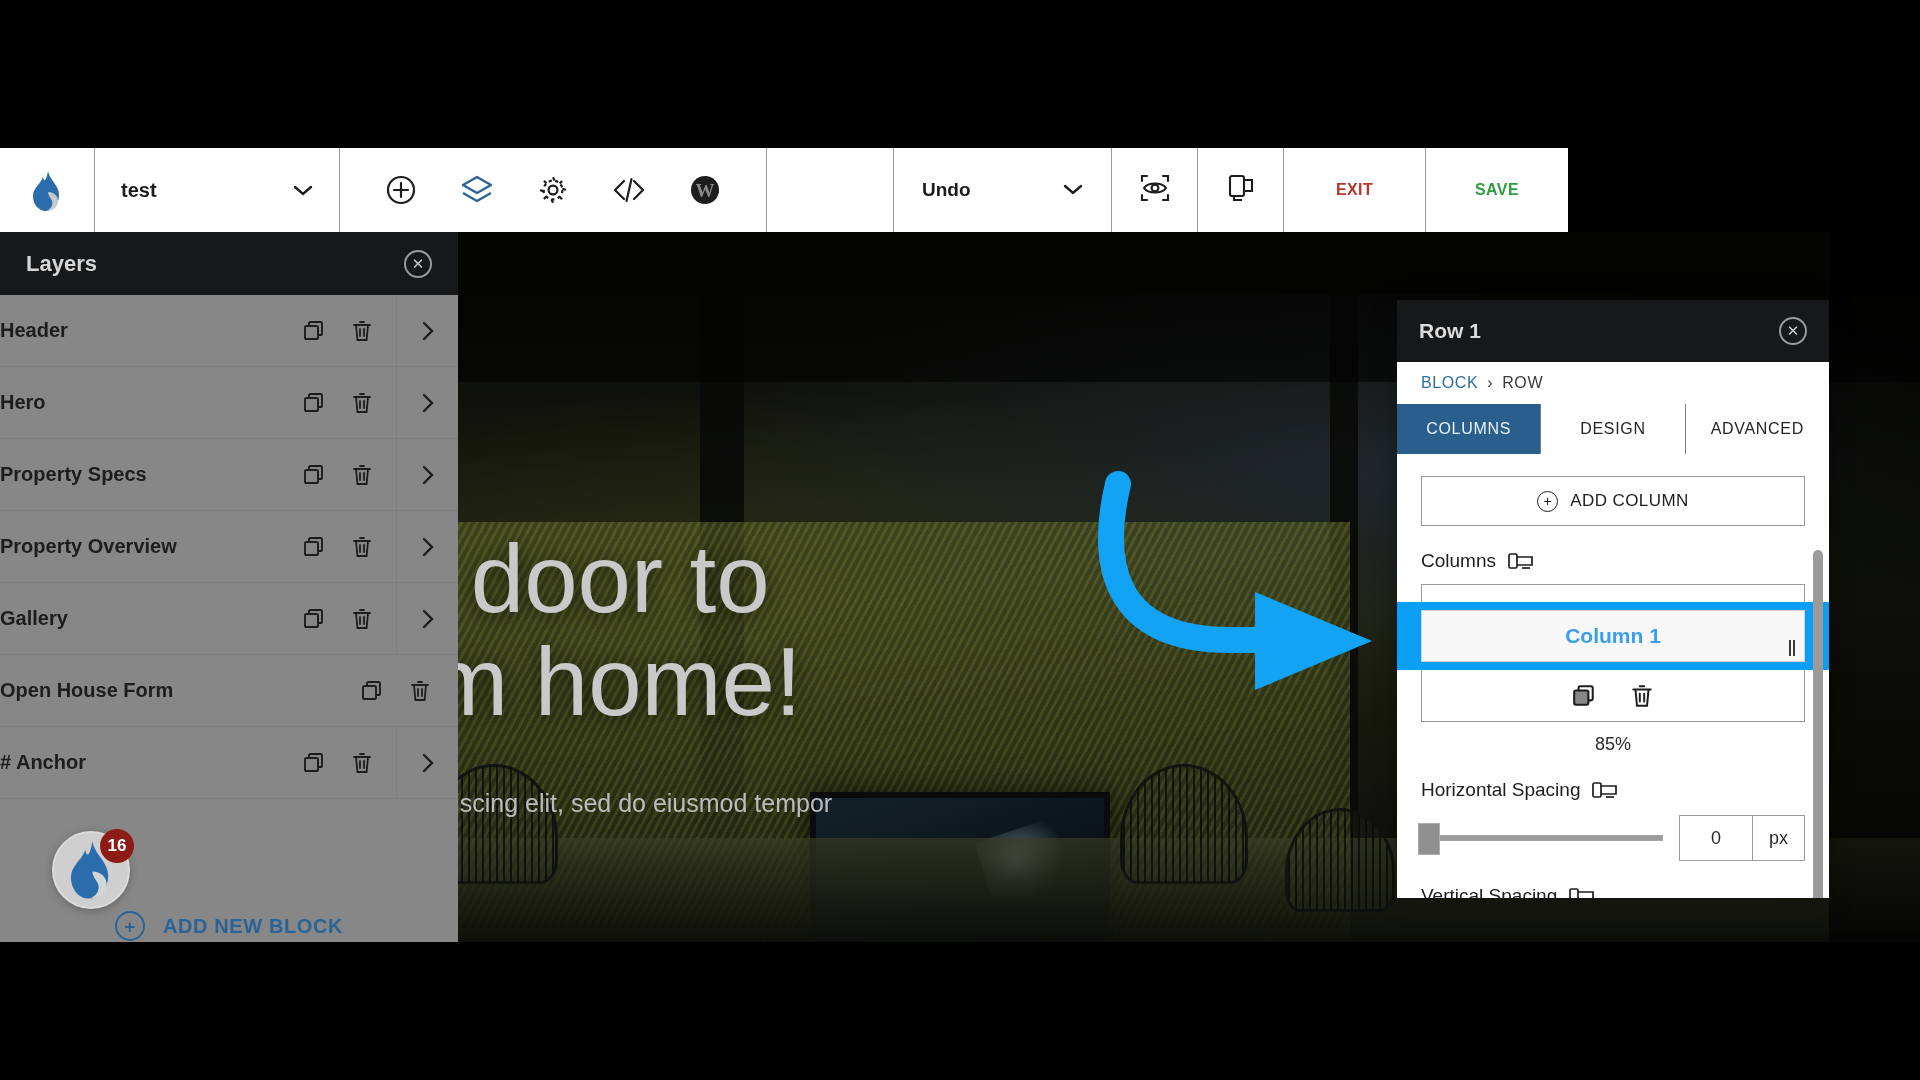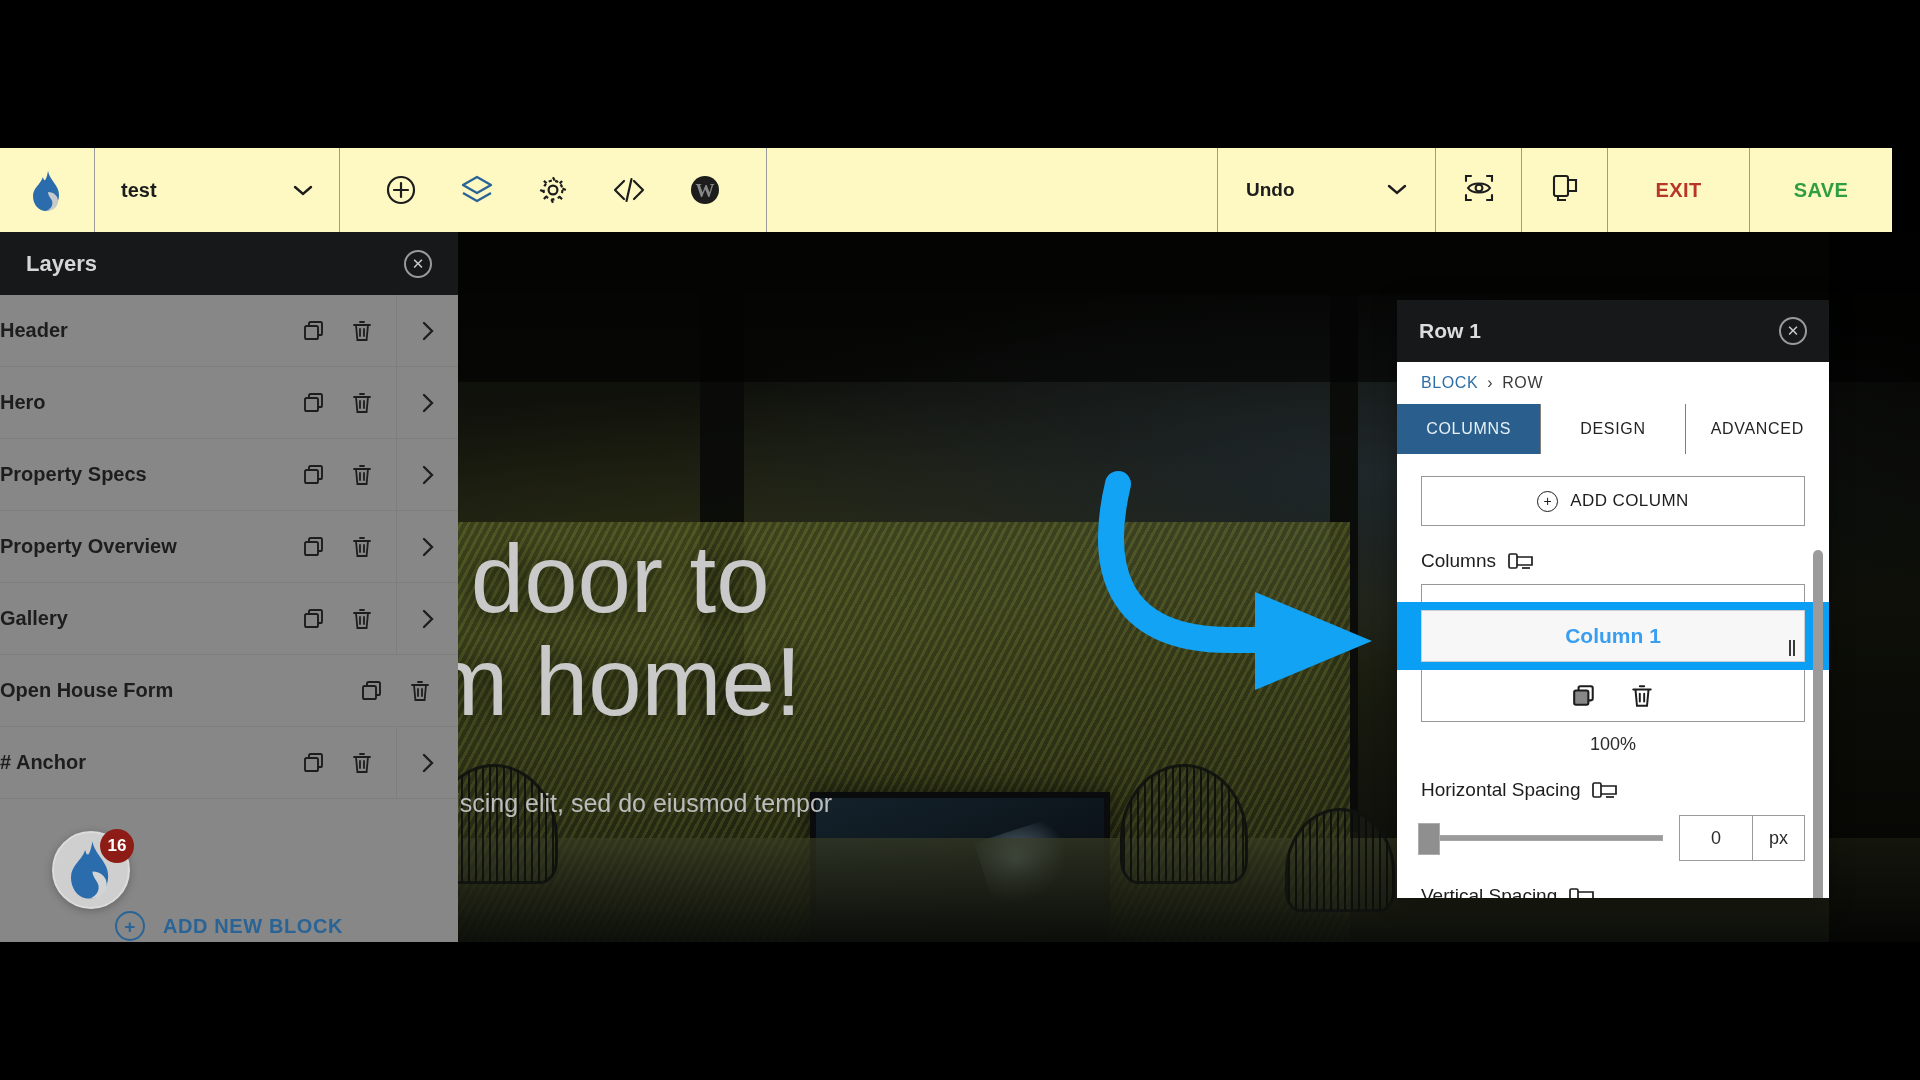--- a/index.html
+++ b/index.html
@@ -10,42 +10,42 @@
 
   
   #app { position: relative; width: 1920px; height: 1080px; background: #000; }
 
   
   .band-top { position: absolute; left:0; top:0; width:1920px; height:148px; background:#000; z-index: 60;}
   .band-bottom { position:absolute; left:0; bottom:0; width:1920px; height:138px; background:#000; z-index:60;}
 
   
   #topbar {
-    position: absolute; left: 0; top: 148px; width: 1892px; height: 84px;
-    background: #fef9c3; display: flex; align-items: stretch; z-index: 40;
+    position: absolute; left: 0; top: 148px; width: 1568px; height: 84px;
+    background: #ffffff; display: flex; align-items: stretch; z-index: 40;
   }
   .tb-cell {
     display: flex; align-items: center; justify-content: center;
     border-right: 1px solid #9a9a9a; height: 100%;
   }
   .tb-logo { width: 95px; }
   .tb-title {
     width: 245px; padding: 0 26px; justify-content: space-between;
     font-weight: bold; font-size: 20px; color: #1d1d1d;
   }
   .tb-icons { flex: 0 0 auto; display:flex; align-items:center; gap: 42px; padding: 0 44px; }
   .tb-icon { width: 34px; height: 34px; display:flex; align-items:center; justify-content:center; cursor:pointer;}
   .tb-spacer { flex: 1 1 auto; border-right: 1px solid #9a9a9a; }
   .tb-undo {
     width: 218px; padding: 0 28px; justify-content: space-between;
     font-weight: bold; font-size: 19px; color: #1d1d1d;
   }
   .tb-btnicon { width: 86px; }
   .tb-exit, .tb-save {
-    width: 142px; font-weight: bold; font-size: 20px; letter-spacing: .4px;
+    width: 142px; font-weight: bold; font-size: 16px; letter-spacing: .4px;
   }
   .tb-exit { color: #b7352b; }
   .tb-save { color: #2f9e3f; border-right: none; }
 
   
   .flame { position: relative; width: 34px; height: 40px; }
   .flame svg { display:block; }
 
   
   #canvas {
@@ -587,21 +587,21 @@
                 <rect x="2" y="6" width="13" height="13" rx="1.6" fill="#878787" stroke="#1d1d1d" stroke-width="1.9"></rect>
               </svg>
           </span>
           <span class="icon-btn">
             <svg width="22" height="24" viewBox="0 0 20 22">
                 <path d="M2 5 H18 M8 2 H12 M4 5 L5.4 20 H14.6 L16 5 M8 9 V16 M12 9 V16" fill="none" stroke="#1d1d1d" stroke-width="1.8" stroke-linecap="round"></path>
               </svg>
           </span>
         </div>
 
-        <div class="col-pct">100%</div>
+        <div class="col-pct">85%</div>
       </div>
 
       <div class="field-label">
         <span>Horizontal Spacing</span>
         <span class="resp-icon">
           <svg width="26" height="20" viewBox="0 0 26 20">
             <g stroke="#1d1d1d" stroke-width="1.7" fill="none">
               <rect x="1" y="3" width="8" height="14" rx="1.4"></rect>
               <path d="M9 6 L24 6 L24 14 L9 14"></path>
               <path d="M14 17 L22 17"></path>

